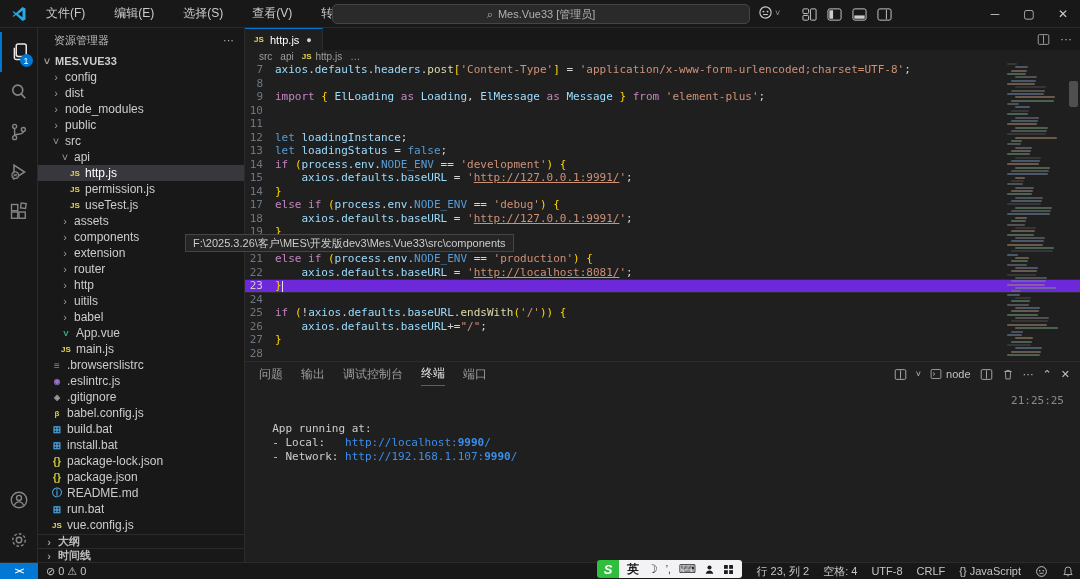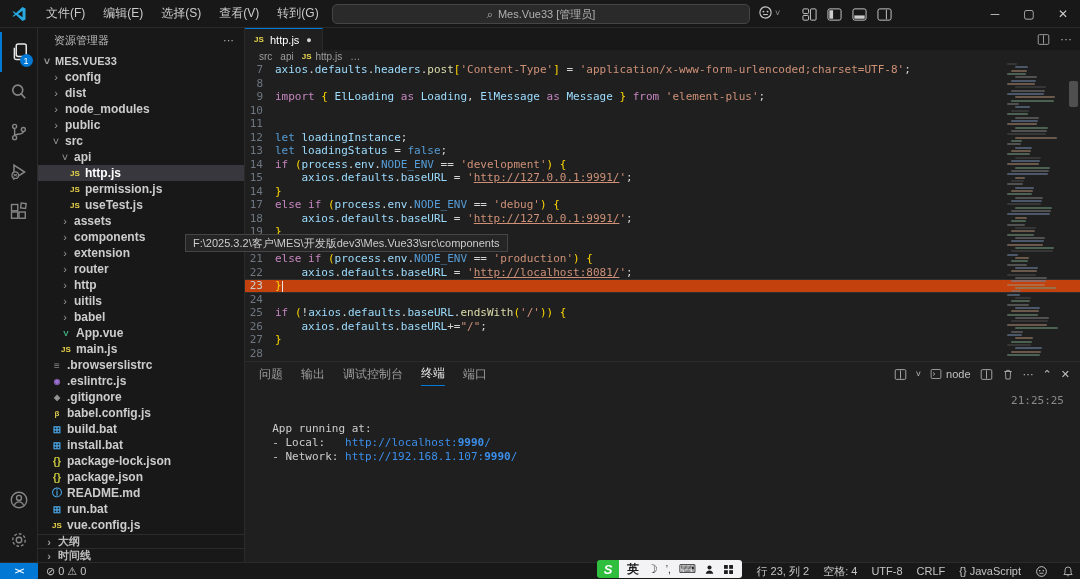--- a/index.html
+++ b/index.html
@@ -8,21 +8,21 @@
     width:1080px; height:579px; overflow:hidden; position:relative;
     background:#1f1f1f; color:#cccccc;
     font-family:"Liberation Sans", sans-serif; font-size:12px;
     -webkit-font-smoothing:antialiased;
   }
 
   
   .titlebar { position:absolute; top:0; left:0; width:1080px; height:28px;
     background:#181818; border-bottom:1px solid #2b2b2b; display:flex; align-items:center; }
   .vslogo { width:38px; display:flex; justify-content:center; }
-  .menubar { display:flex; gap:2px; }
+  .menubar { display:flex; gap:13px; }
   .menu-item { padding:3px 8px; border-radius:4px; color:#cccccc; font-size:12px; cursor:default; }
   .navarrows { margin-left:40px; display:flex; gap:14px; color:#7d7d7d; font-size:14px; }
   .searchbox { position:absolute; left:332px; top:4px; width:418px; height:20px;
     background:#2a2a2a; border:1px solid #454545; border-radius:5px;
     display:flex; align-items:center; justify-content:center; gap:5px;
     color:#b0b0b0; font-size:11px; }
   .copilot { position:absolute; left:758px; top:5px; display:flex; align-items:center; gap:2px; color:#cccccc; }
   .winctl { position:absolute; right:0; top:0; height:28px; display:flex; align-items:center; }
   .winctl .wbtn { width:34px; height:28px; display:flex; align-items:center; justify-content:center; color:#cccccc; }
   .layouticons { position:absolute; right:188px; top:0; height:28px; display:flex; align-items:center; gap:10px; }
@@ -42,41 +42,41 @@
   .sidebar { width:207px; background:#181818; border-right:1px solid #2b2b2b; position:relative; overflow:hidden; }
   .sb-header { height:24px; display:flex; align-items:center; justify-content:space-between;
     padding:0 10px 0 16px; color:#bbbbbb; font-size:11px; }
   .sb-root { height:17px; display:flex; align-items:center; gap:3px; padding-left:4px;
     color:#cccccc; font-weight:bold; font-size:11px; }
   .trow { height:16px; display:flex; align-items:center; gap:4px; color:#cccccc; font-size:12px;
     white-space:nowrap; cursor:default; }
   .trow.sel { background:#37373d; color:#ffffff; }
   .chev { color:#9a9a9a; width:10px; font-size:11px; text-align:center; }
   .ficon { width:12px; font-size:8px; font-weight:bold; text-align:center; flex:none; }
-  .tlabel { overflow:hidden;font-weight:bold; }
+  .tlabel { overflow:hidden; }
   .sb-sections { position:absolute; bottom:0; left:0; width:100%; }
   .sb-sec { height:14px; border-top:1px solid #2b2b2b; display:flex; align-items:center; gap:4px;
     padding-left:6px; font-size:11px; font-weight:bold; color:#bbbbbb; }
 
   .editorcol { flex:1; display:flex; flex-direction:column; position:relative; }
   .tabbar { height:22px; background:#181818; display:flex; align-items:stretch; position:relative; }
   .tab { width:78px; background:#1f1f1f; border-top:1px solid #0078d4; border-right:1px solid #2b2b2b;
     display:flex; align-items:center; gap:5px; padding:0 8px; color:#ffffff; font-size:11px; }
   .tab .dot { color:#d4d4d4; font-size:9px; margin-left:2px; }
   .tab-actions { position:absolute; right:8px; top:0; height:22px; display:flex; align-items:center; gap:10px; color:#b8b8b8; }
   .breadcrumbs { height:13px; background:#1f1f1f; display:flex; align-items:center; gap:4px;
     padding-left:14px; font-size:10px; color:#9d9d9d; }
   .breadcrumbs .sep { color:#6a6a6a; }
 
   .codearea { height:298px; position:relative; background:#1f1f1f; overflow:hidden; }
   .cline { height:13.5px; display:flex; align-items:center; font-size:11px; line-height:13.5px; }
   .lnum { width:30px; text-align:right; padding-right:12px; color:#6e7681; flex:none;
     font-family:"DejaVu Sans Mono", monospace; }
   .ltext { white-space:pre; font-family:"DejaVu Sans Mono", monospace; }
-  .cline.cur { background:#c2410c; box-shadow:0 -1px 0 #2e2e2e inset, 0 1px 0 #2e2e2e inset; }
+  .cline.cur { background:#6d28d9; box-shadow:0 -1px 0 #2e2e2e inset, 0 1px 0 #2e2e2e inset; }
   .cline.cur .lnum { color:#cccccc; }
   .cursor { display:inline-block; width:1.5px; height:11px; background:#e7e7e7; vertical-align:middle; margin-left:0px; }
   .tok-k{color:#c586c0}.tok-v{color:#9cdcfe}.tok-c{color:#569cd6}.tok-f{color:#dcdcaa}
   .tok-s{color:#ce9178}.tok-u{color:#ce9178;text-decoration:underline}
   .tok-p{color:#d4d4d4}.tok-b{color:#ffd700}
   .minimap { position:absolute; top:0; right:22px; width:52px; height:298px; opacity:.55; }
   .mrow { height:2px; margin-bottom:1.35px; border-radius:1px; }
   .sbthumb { position:absolute; top:18px; right:2px; width:9px; height:26px; background:#4f4f4f; border-radius:2px; }
 
   
@@ -671,21 +671,21 @@
     </span>
     <span class="sb-item">
       <svg width="12" height="13" viewBox="0 0 16 16">
           <path d="M8 2a4 4 0 0 0-4 4v4l-1.5 2h11L12 10V6a4 4 0 0 0-4-4z" fill="none" stroke="#c5c5c5" stroke-width="1.1"></path>
           <path d="M6.8 13.2a1.3 1.3 0 0 0 2.4 0" fill="none" stroke="#c5c5c5" stroke-width="1.1"></path>
         </svg>
     </span>
   </div>
 </div>
 
-<div class="tooltip">F:\2025.3.2\客户\MES\开发版dev3\Mes.Vue33\src\components</div>
+<div class="tooltip">F:\2025.3.26\客户\MES\开发版dev3\Mes.Vue33\src\components</div>
 
 <div class="ime">
   <div class="ime-logo">S</div>
   <div class="ime-body">
     <span style="font-weight:bold">英</span>
     <span>☽</span>
     <span style="font-size:10px">’,</span>
     <span>⌨</span>
     <span>
       <svg width="11" height="11" viewBox="0 0 16 16">

